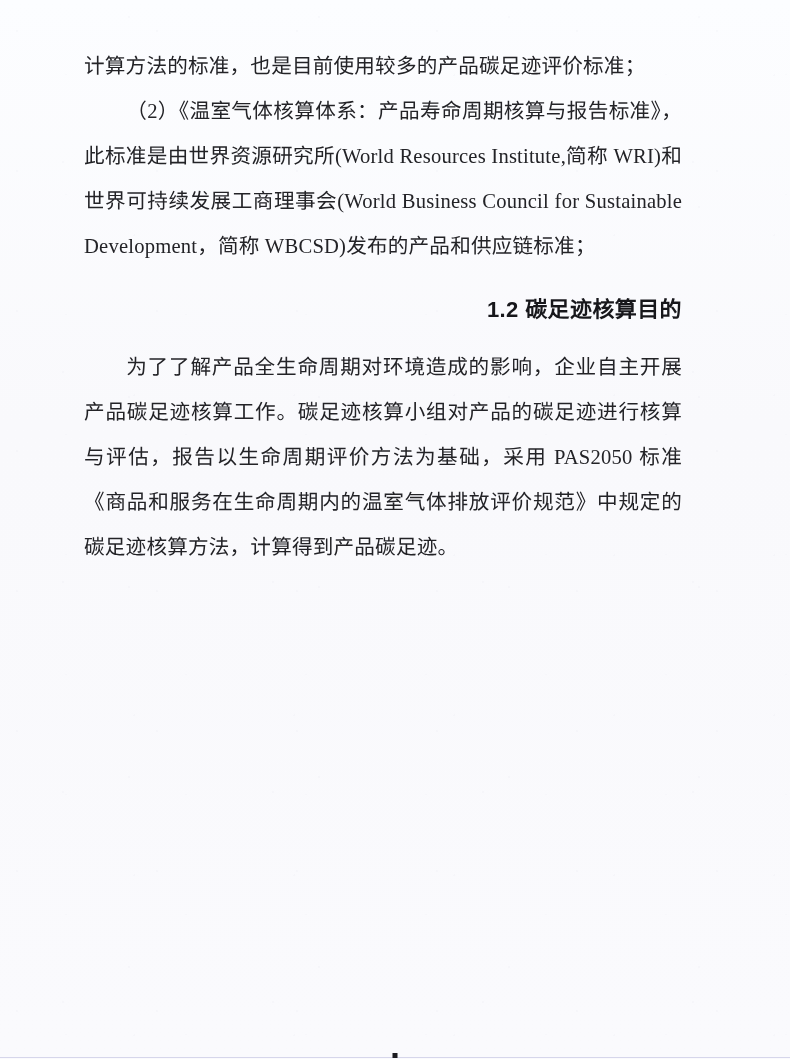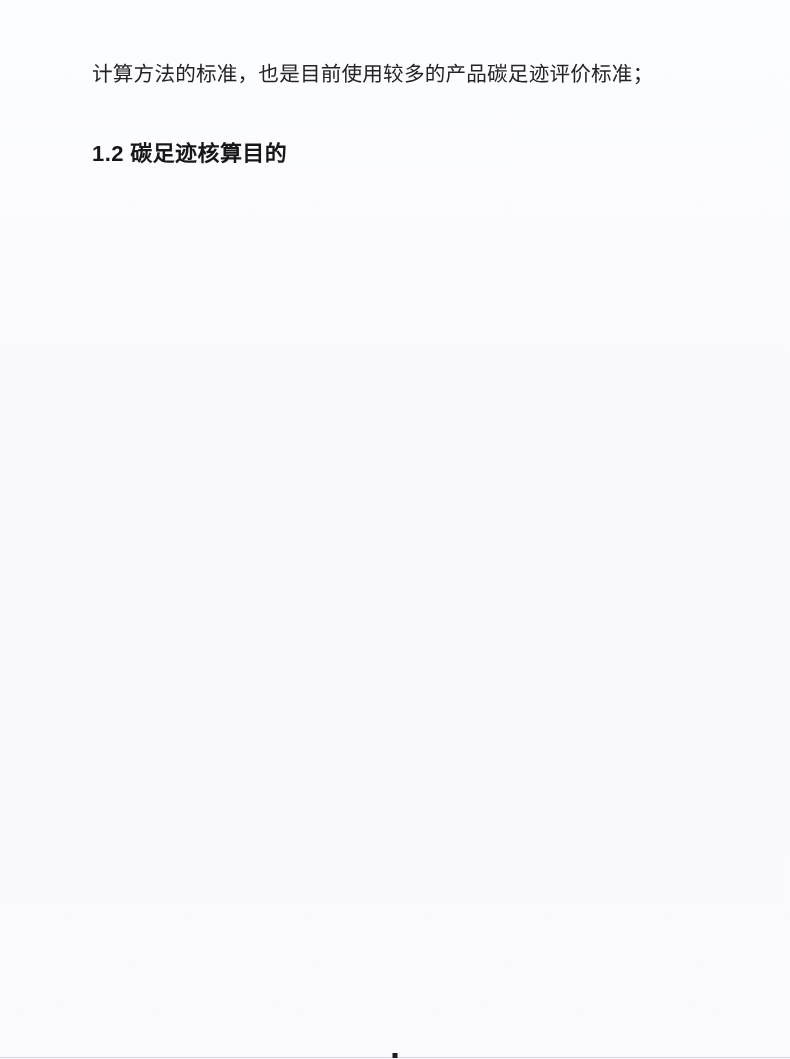--- a/index.html
+++ b/index.html
@@ -40,21 +40,21 @@
 
   .content {
     position: absolute;
     left: 84px;
     top: 44px;
     width: 598px;
   }
 
   p.body-par,
   h2.section-heading {
-    margin: 8px;
+    margin: 0;
     color: #1d1d22;
   }
 
   p.body-par {
     font-size: 20.6px;
     line-height: 45px;
     text-align: justify;
     text-align-last: left;
     text-justify: inter-ideograph;
     letter-spacing: .2px;
@@ -69,20 +69,21 @@
     text-indent: 2.05em;
   }
 
   h2.section-heading {
     font-family: "Liberation Sans", "DejaVu Sans", sans-serif;
     font-size: 22px;
     font-weight: bold;
     line-height: 45px;
     letter-spacing: .4px;
     color: #17171b;
+    text-align: right;
   }
 
   .gap-before-heading { height: 18px; }
   .gap-after-heading  { height: 13px; }
 
   
   .bottom-rule {
     position: absolute;
     left: 0;
     right: 0;
@@ -104,27 +105,29 @@
 </head>
 <body>
 
 <div class="page">
   <div class="scan-noise"></div>
 
   <div class="content">
 
     <p class="body-par continuation">计算方法的标准，也是目前使用较多的产品碳足迹评价标准；</p>
 
+    <p class="body-par indented">（2）《温室气体核算体系：产品寿命周期核算与报告标准》，此标准是由世界资源研究所(World Resources Institute,简称 WRI)和世界可持续发展工商理事会(World Business Council for Sustainable Development，简称 WBCSD)发布的产品和供应链标准；</p>
 
 
     <div class="gap-before-heading"></div>
 
     <h2 class="section-heading">1.2 碳足迹核算目的</h2>
 
     <div class="gap-after-heading"></div>
 
 
+    <p class="body-par indented">为了了解产品全生命周期对环境造成的影响，企业自主开展产品碳足迹核算工作。碳足迹核算小组对产品的碳足迹进行核算与评估，报告以生命周期评价方法为基础，采用 PAS2050 标准《商品和服务在生命周期内的温室气体排放评价规范》中规定的碳足迹核算方法，计算得到产品碳足迹。</p>
 
   </div>
 
   <div class="bottom-rule"></div>
   <div class="bottom-mark"></div>
 </div>
 
 </body></html>

